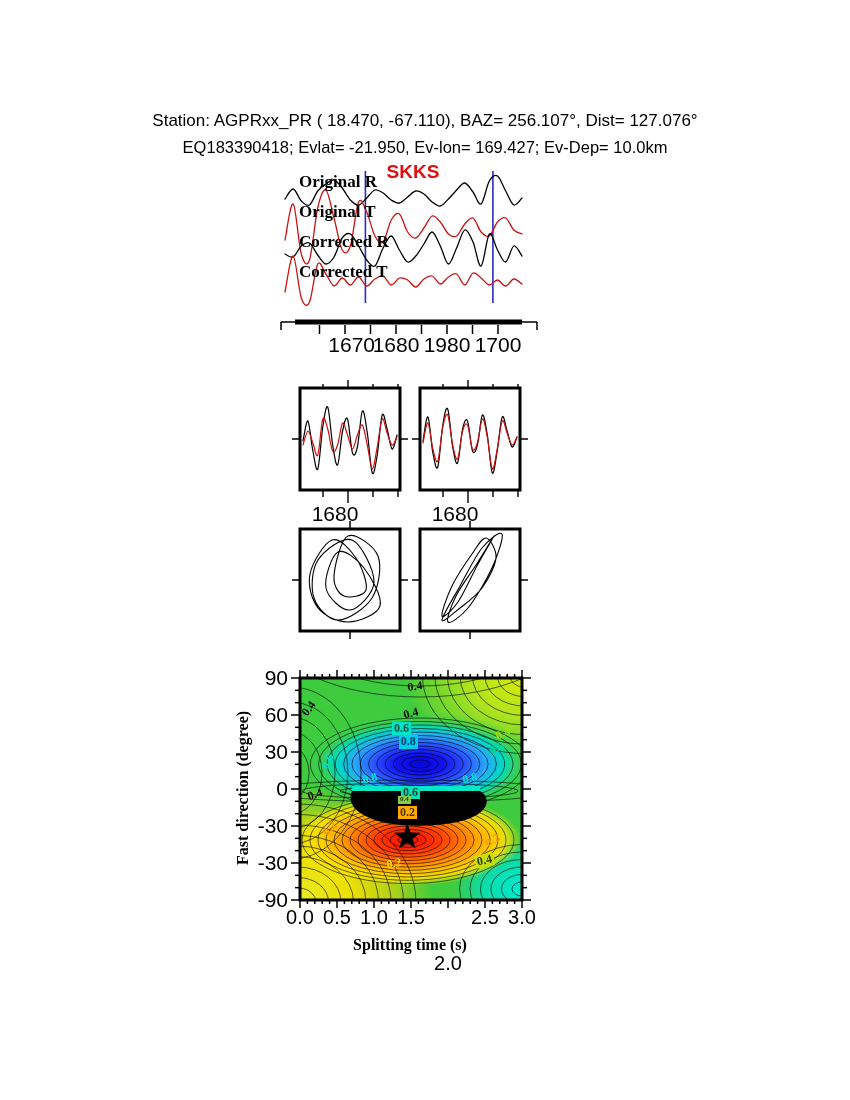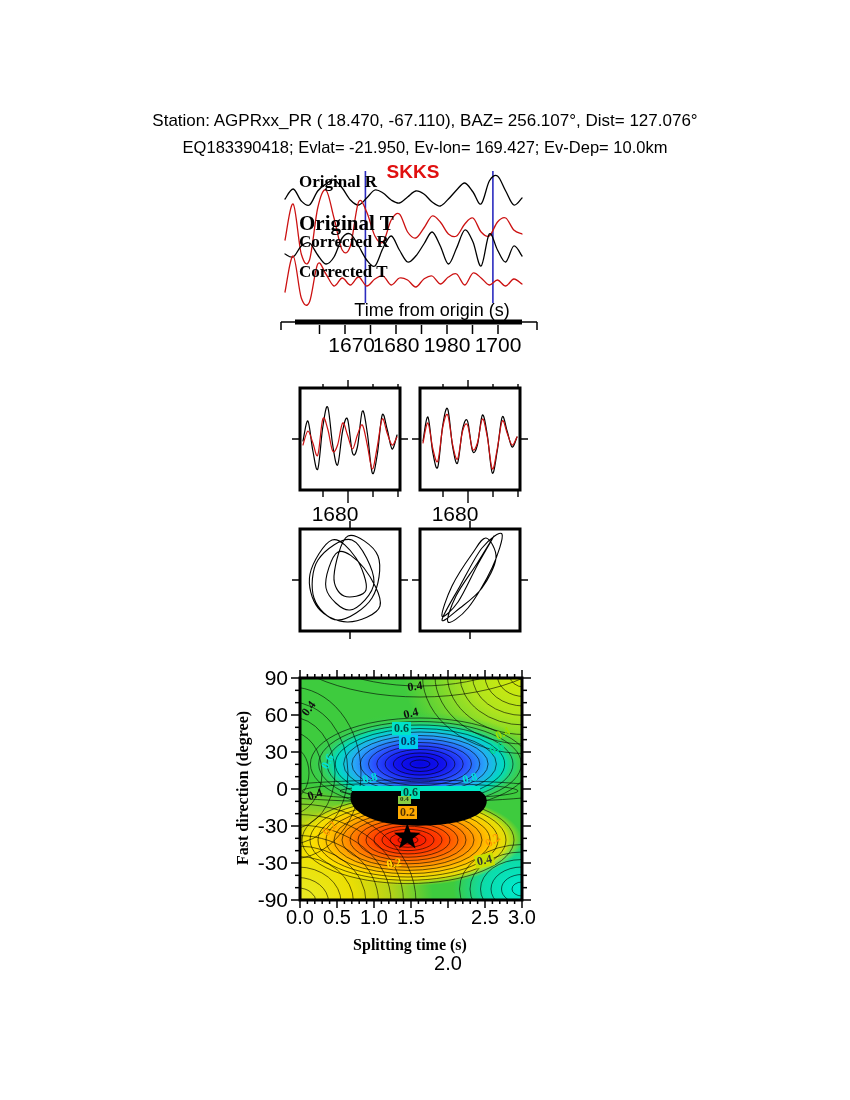--- a/index.html
+++ b/index.html
@@ -296,29 +296,28 @@
         <line x1="522" y1="900" x2="522" y2="908" stroke="#000" stroke-width="1.5"></line>
       </g>
     </svg>
 
   <div id="labels">
     <div class="txt sans ctr" style="left:0;right:0;top:111px;font-size:17px;">Station: AGPRxx_PR (  18.470,  -67.110), BAZ=  256.107°, Dist=  127.076°</div>
     <div class="txt sans ctr" style="left:0;right:0;top:138px;font-size:16.5px;">EQ183390418; Evlat= -21.950, Ev-lon= 169.427; Ev-Dep= 10.0km</div>
 
     <div class="txt sans ctr" style="left:383px;top:161px;width:60px;font-size:19px;font-weight:bold;color:#e01010;">SKKS</div>
 
-    <div class="txt sans ctr" style="left:332px;top:300px;width:200px;font-size:18px;">Time from origin (s)</div>
 
 
     <div class="txt serb ctr" style="left:143px;top:779px;width:200px;font-size:16px;transform:rotate(-90deg);">Fast direction (degree)</div>
 
     <div class="txt serb ctr" style="left:310px;top:936px;width:200px;font-size:16px;">Splitting time (s)</div>
 
   <div class="txt serb" style="left: 299px; top: 172px; font-size: 17px;">Original R</div>
-      <div class="txt serb" style="left: 299px; top: 202px; font-size: 21px; margin-top: 10px;">Original T</div>
+      <div class="txt serb" style="left: 299px; top: 202px; font-size: 17px;">Original T</div>
       <div class="txt serb" style="left: 299px; top: 232px; font-size: 17px;">Corrected R</div>
       <div class="txt serb" style="left: 299px; top: 262px; font-size: 17px;">Corrected T</div>
       <div class="txt sans" style="left: 315px; top: 333px; width: 60px; font-size: 21px; text-align: right;">1670</div>
       <div class="txt sans" style="left: 366px; top: 333px; width: 60px; font-size: 21px; text-align: center;">1680</div>
       <div class="txt sans" style="left: 417px; top: 333px; width: 60px; font-size: 21px; text-align: center;">1980</div>
       <div class="txt sans" style="left: 468px; top: 333px; width: 60px; font-size: 21px; text-align: center;">1700</div>
       <div class="txt sans" style="left: 305px; top: 502px; width: 60px; font-size: 21px; text-align: center;">1680</div>
       <div class="txt sans" style="left: 425px; top: 502px; width: 60px; font-size: 21px; text-align: center;">1680</div>
       <div class="txt sans" style="left: 240px; top: 666px; width: 48px; font-size: 21px; text-align: right;">90</div>
       <div class="txt sans" style="left: 240px; top: 703px; width: 48px; font-size: 21px; text-align: right;">60</div>

